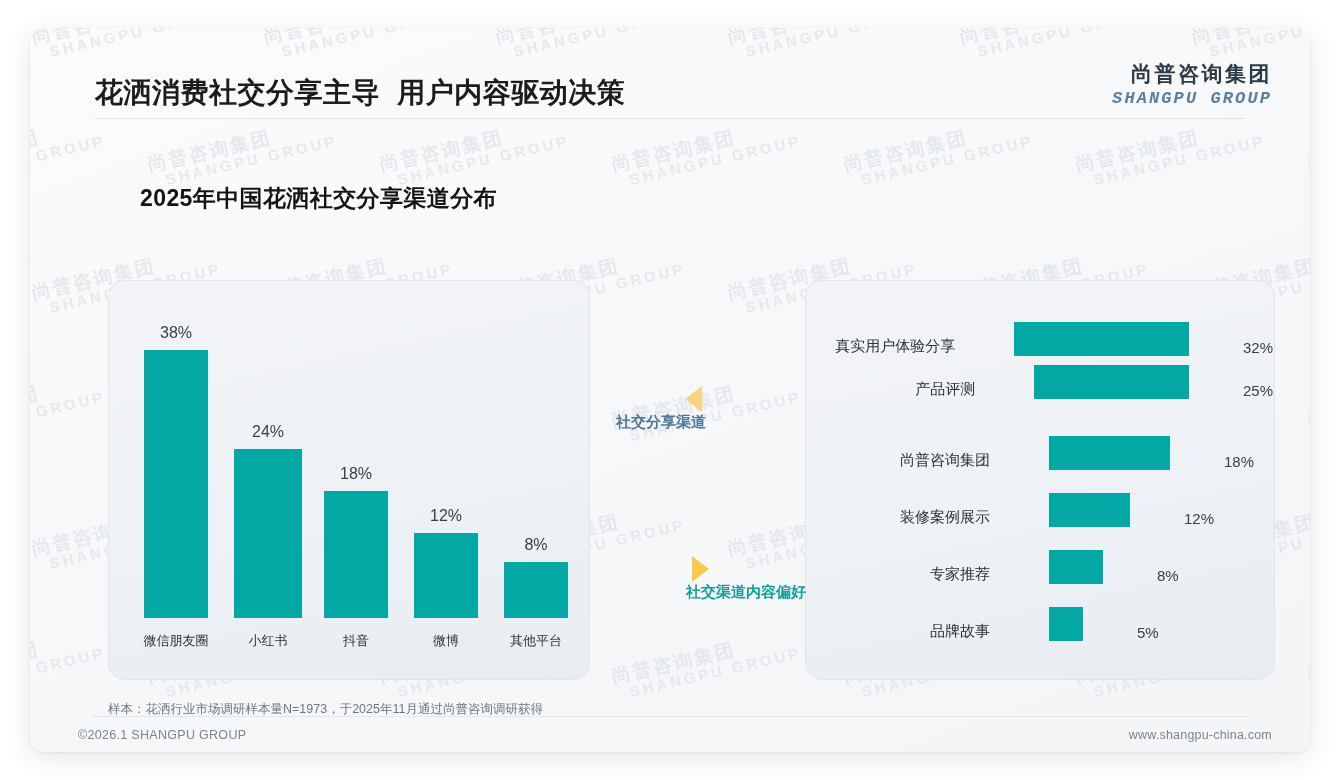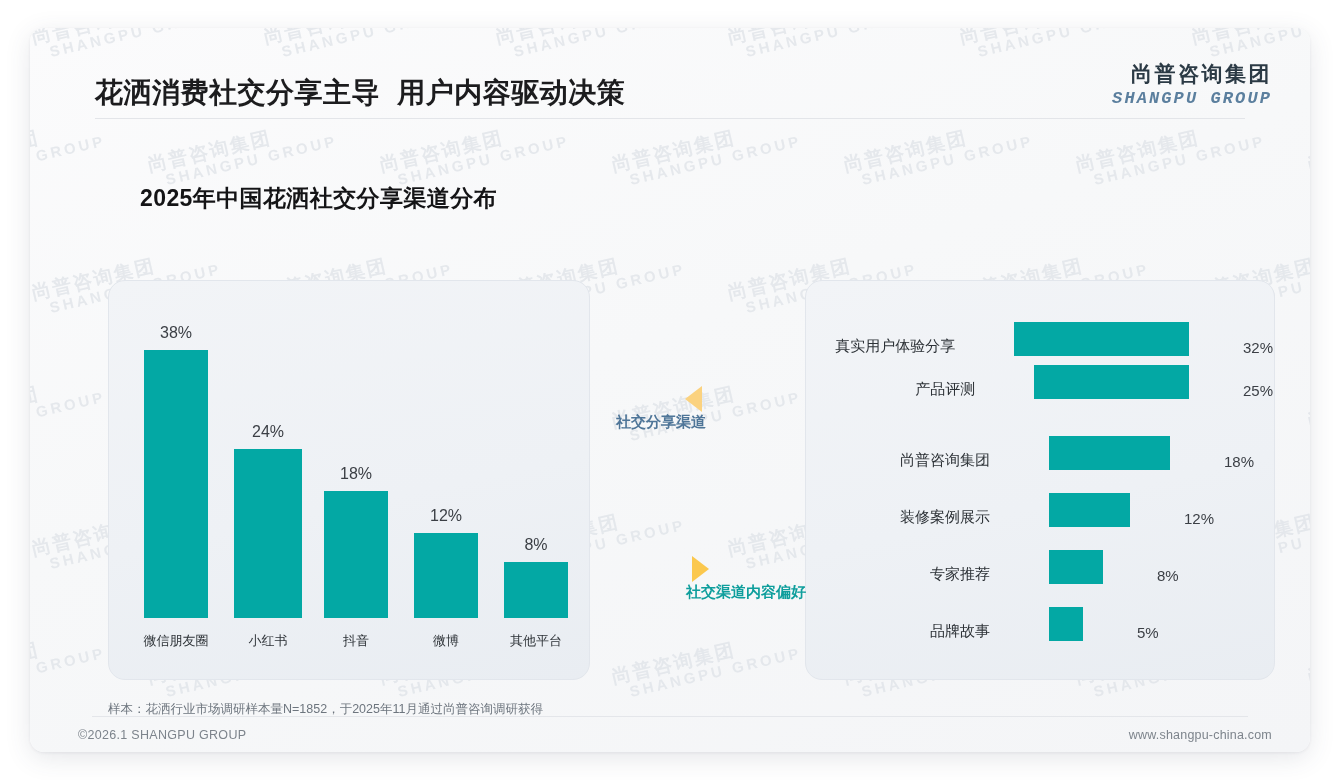--- a/index.html
+++ b/index.html
@@ -525,21 +525,21 @@
 
   <div class="annotation" id="annotation-channel">
     <span class="tri tri-left"></span>
     <span class="ann-text">社交分享渠道</span>
   </div>
   <div class="annotation" id="annotation-preference">
     <span class="tri tri-right"></span>
     <span class="ann-text">社交渠道内容偏好</span>
   </div>
 
-  <div class="footnote">样本：花洒行业市场调研样本量N=1852，于2025年11月通过尚普咨询调研获得</div>
+  <div class="footnote">样本：花洒行业市场调研样本量N=1973，于2025年11月通过尚普咨询调研获得</div>
 
   <div class="footer-rule"></div>
   <div class="footer">
     <div class="footer-left">©2026.1 SHANGPU GROUP</div>
     <div class="footer-right">www.shangpu-china.com</div>
   </div>
 
 </div>
 
 </body></html>

